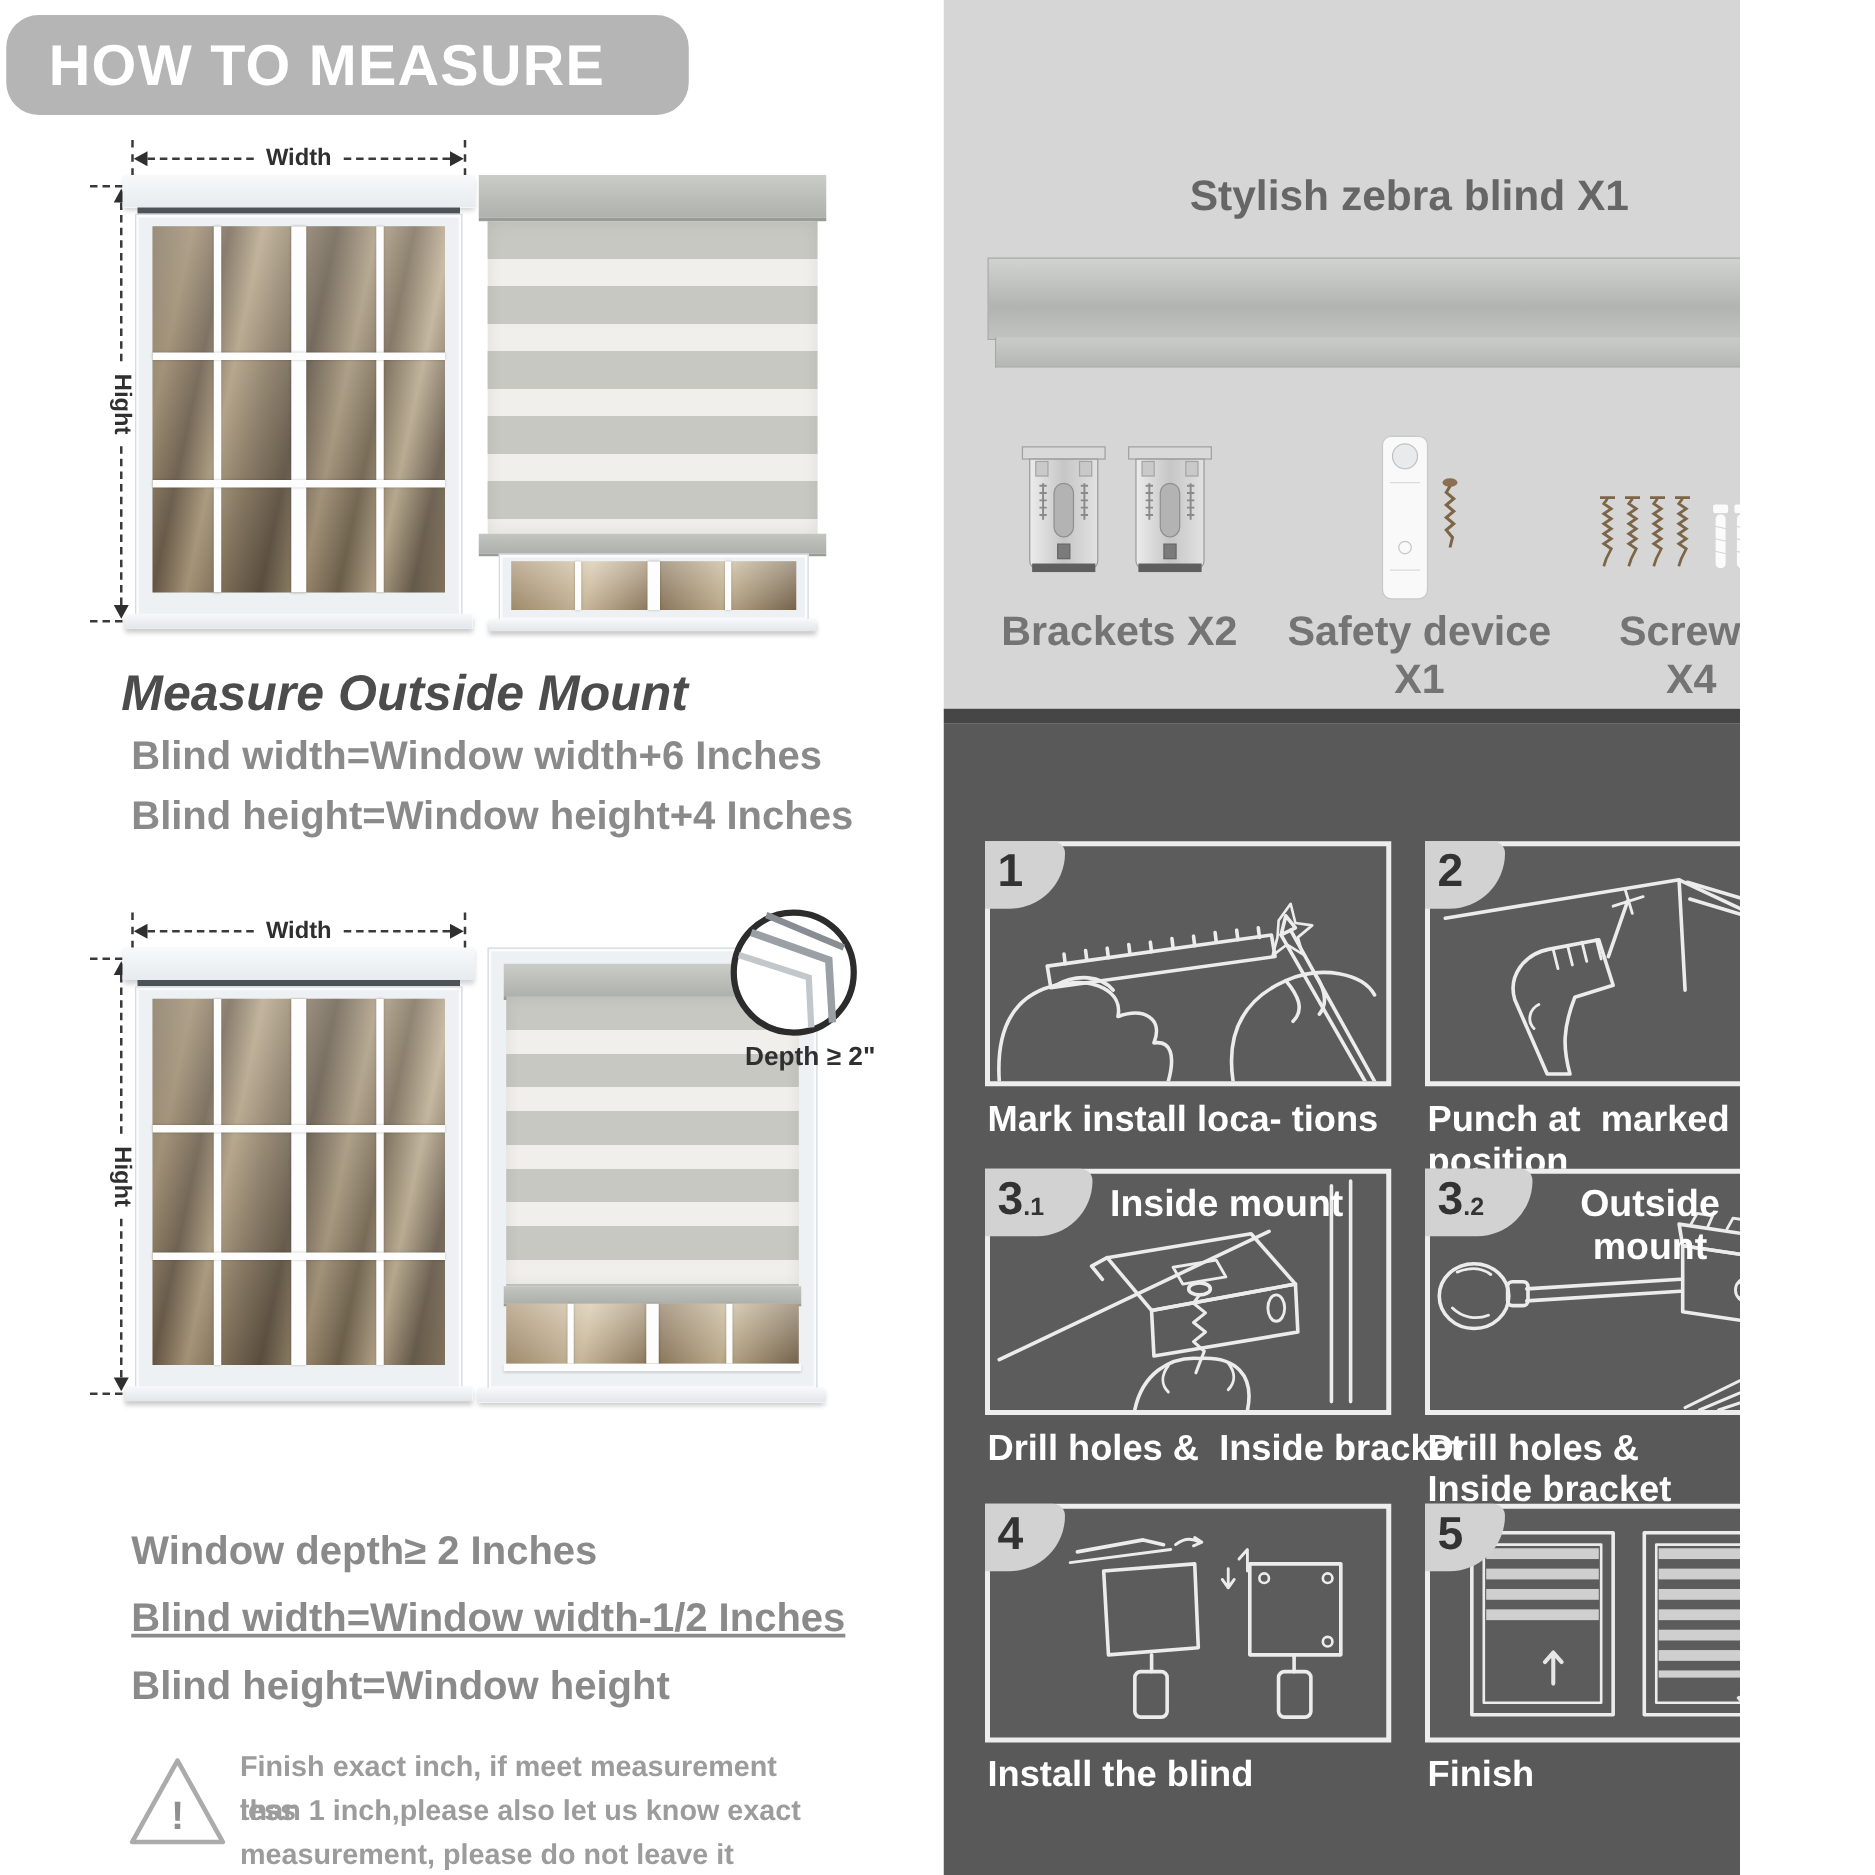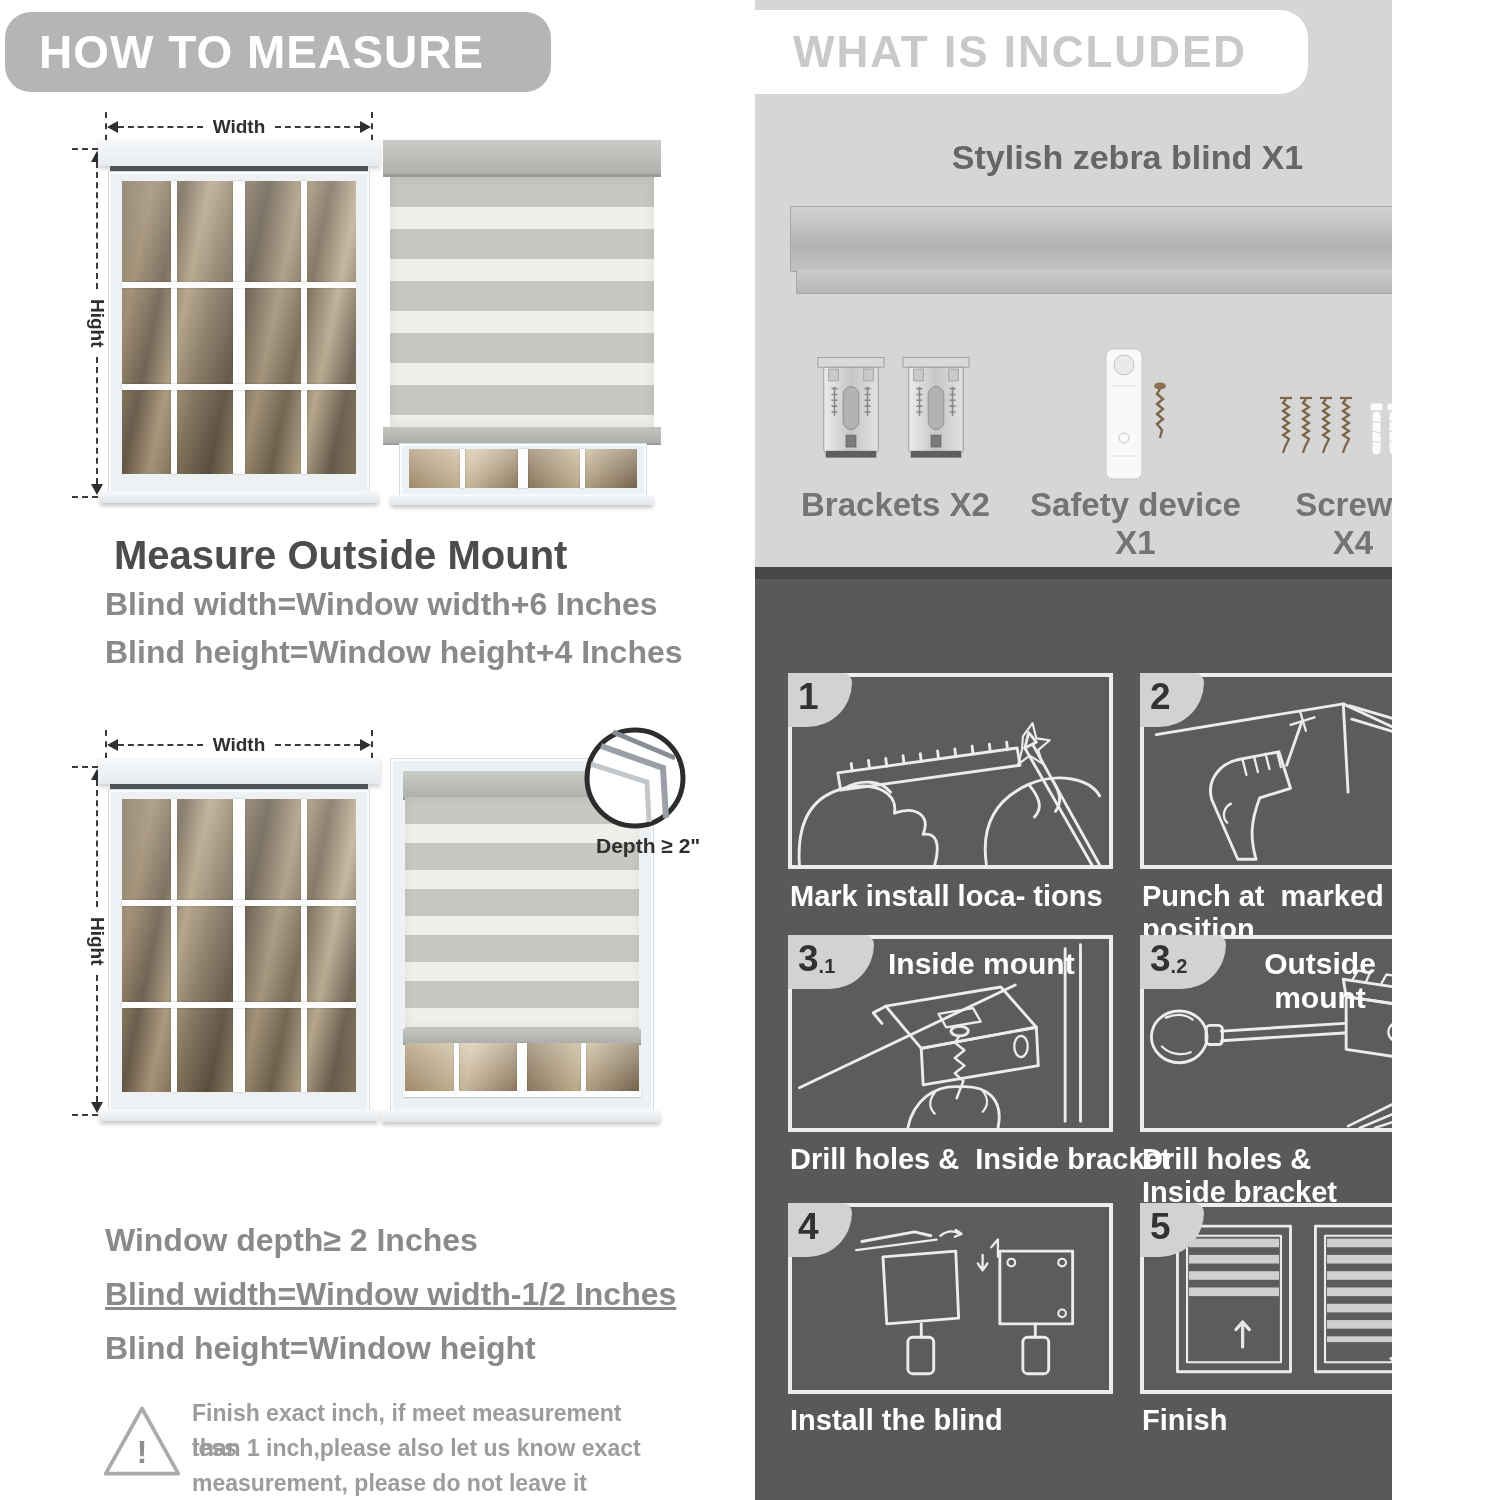--- a/index.html
+++ b/index.html
@@ -123,21 +123,21 @@
     <div class="abs bot-rail" style="left:0;top:287px;width:278px;height:16px;"></div>
     <div class="abs win-frame" style="left:16px;top:303px;width:246px;height:52px;">
       <div class="abs glass-low" style="left:9px;right:9px;top:5px;bottom:8px;"></div>
       <div class="mv" style="left:60px;width:5px;top:5px;bottom:8px;"></div>
       <div class="mv" style="left:118px;width:10px;top:5px;bottom:8px;"></div>
       <div class="mv" style="left:180px;width:5px;top:5px;bottom:8px;"></div>
     </div>
     <div class="abs sill" style="left:8px;top:355px;width:262px;height:10px;"></div>
   </div>
 
-  <div class="abs sec-title" style="left:114px;top:533px;">Measure Outside Mount</div>
+  <div class="abs sec-title" style="left:97px;top:533px;font-style:italic;">Measure Outside Mount</div>
   <div class="abs formula" style="left:105px;top:586px;">Blind width=Window width+6 Inches</div>
   <div class="abs formula" style="left:105px;top:634px;">Blind height=Window height+4 Inches</div>
 
   <div class="abs" style="left:105px;top:726px;width:268px;height:44px;">
     <div class="abs tick-v" style="left:0;top:4px;height:40px;"></div>
     <div class="abs tick-v" style="right:0;top:4px;height:40px;"></div>
     <div class="abs dim-h" style="left:2px;right:2px;top:8px;">
       <span class="arr-l"></span>
       <span class="dash"></span>
       <span class="dim-label">Width</span>
@@ -205,21 +205,20 @@
       <path d="M45,7 L84,77 L6,77 Z" fill="none" stroke="#ababab" stroke-width="4" stroke-linejoin="round"></path>
       <text x="45" y="66" text-anchor="middle" font-size="34" font-weight="bold" fill="#8f8f8f" font-family="Liberation Sans, sans-serif">!</text>
     </svg>
     <div class="abs note-line" style="left:92px;top:0;">Finish exact inch, if meet measurement less</div>
     <div class="abs note-line" style="left:92px;top:35px;">than 1 inch,please also let us know exact</div>
     <div class="abs note-line" style="left:92px;top:70px;">measurement, please do not leave it</div>
   </div>
 
   <div class="abs panel-light" style="left:755px;top:0;width:745px;height:567px;"></div>
 
-  <div class="abs included-box" style="left:755px;top:10px;width:515px;height:84px;">WHAT IS INCLUDED</div>
 
   <div class="abs product-label" style="left:755px;top:138px;width:745px;">Stylish zebra blind X1</div>
 
   <div class="abs headrail" style="left:790px;top:206px;width:668px;height:64px;"></div>
   <div class="abs headrail-lip" style="left:796px;top:270px;width:650px;height:23px;"></div>
 
   <svg class="abs" viewBox="0 0 72 116" style="left:816px;top:352px;width:70px;height:116px;">
     <defs>
         <linearGradient id="met" x1="0" y1="0" x2="1" y2="0">
       <stop offset="0" stop-color="#ececec"></stop>

